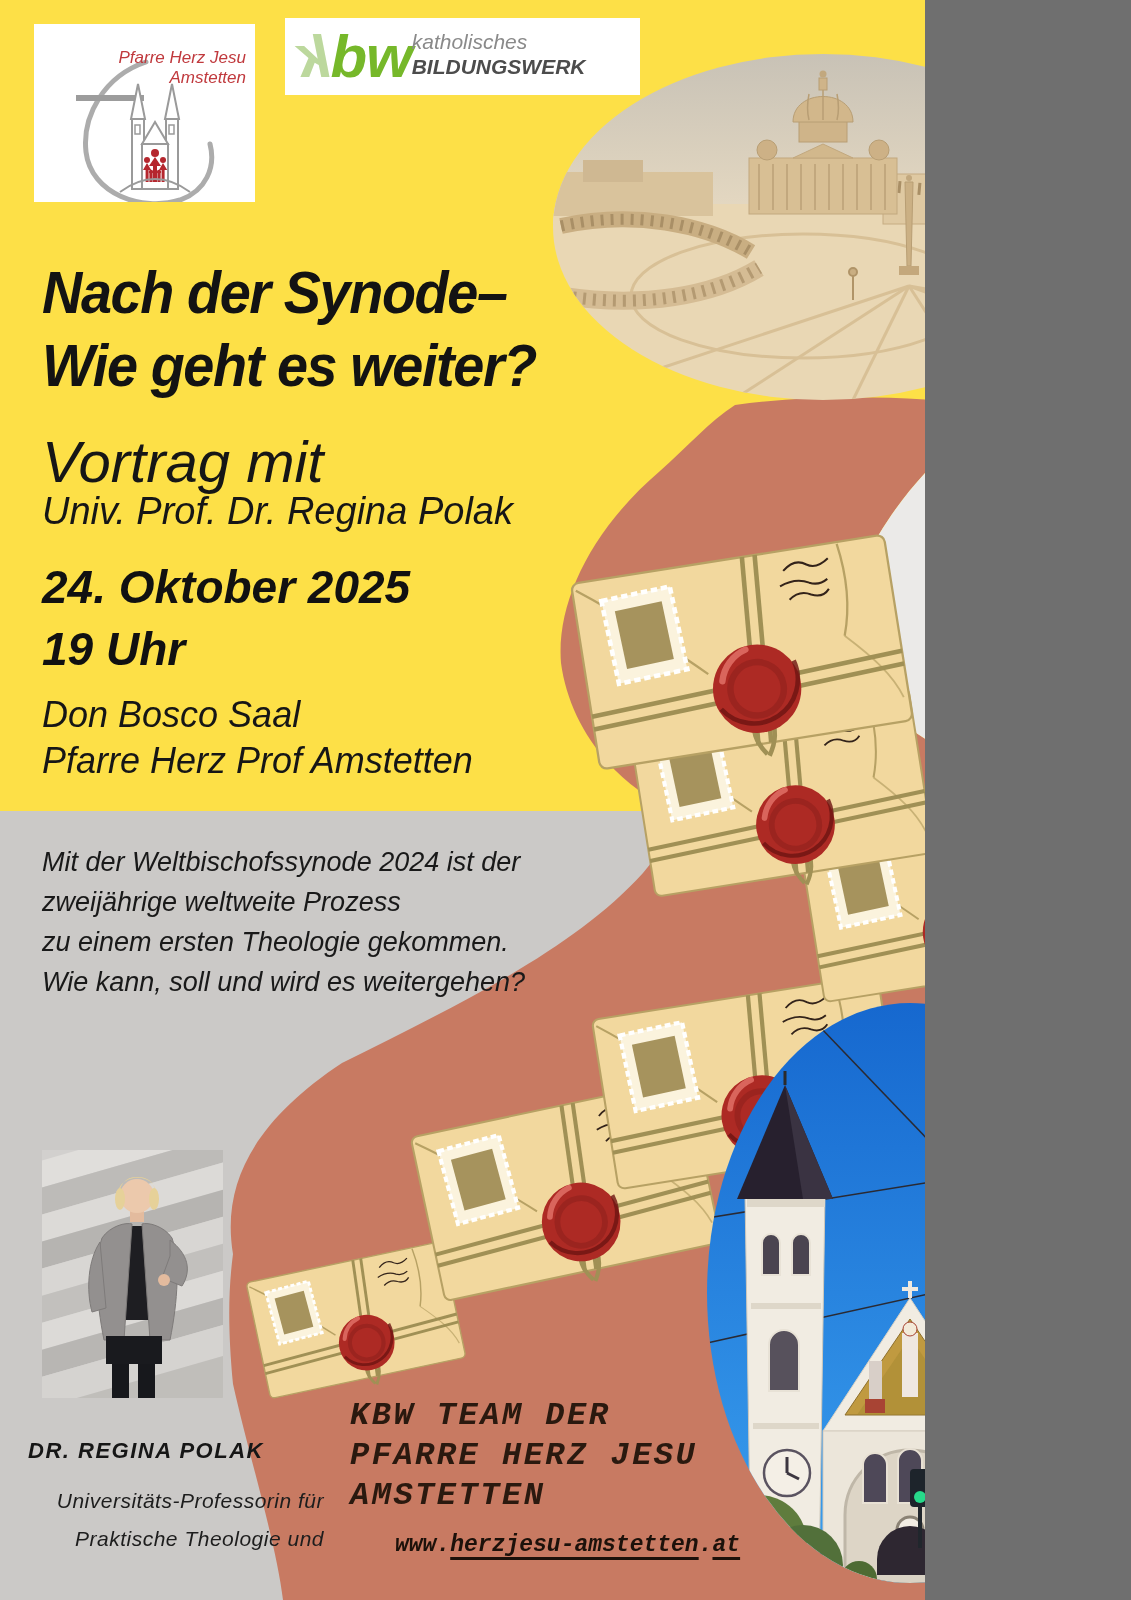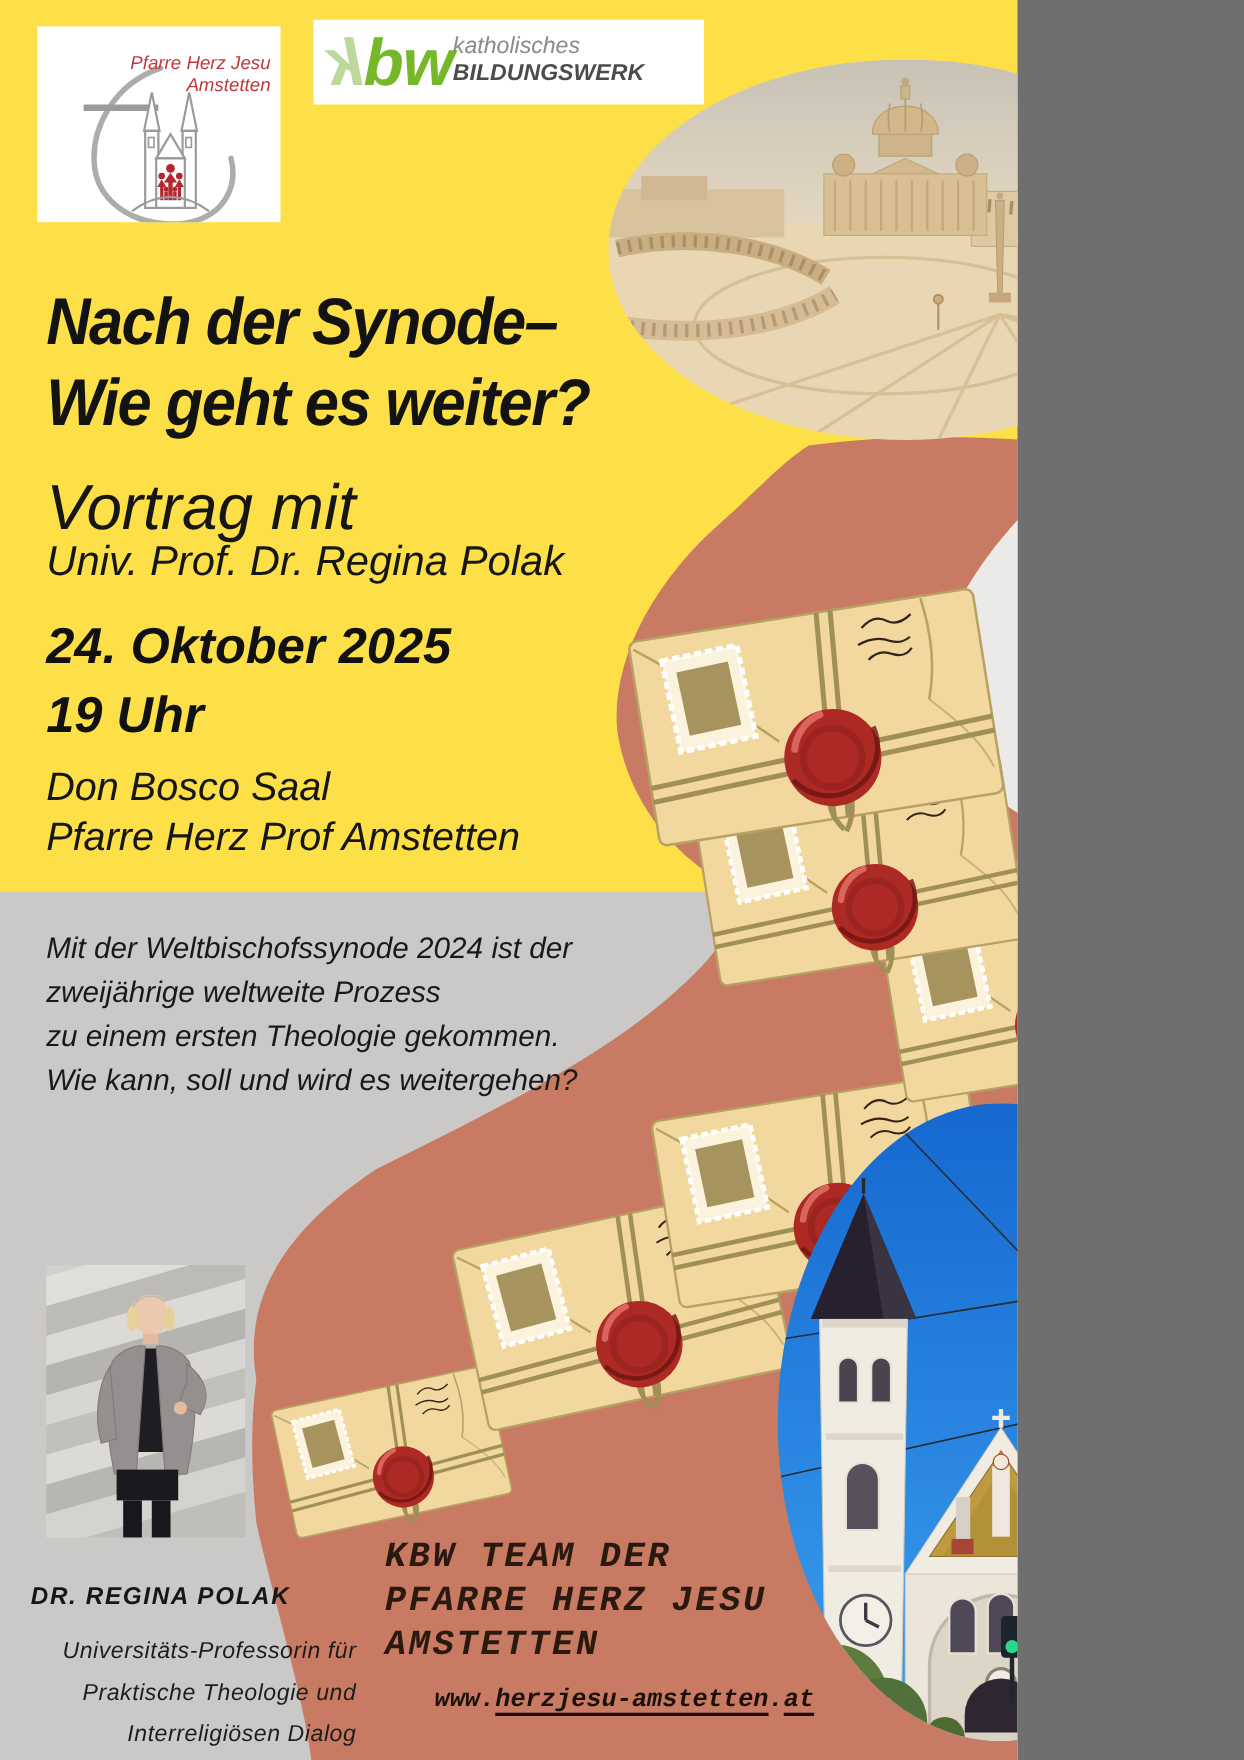--- a/index.html
+++ b/index.html
@@ -362,21 +362,20 @@
         <rect x="203" y="466" width="20" height="38" rx="4" fill="#1d242b"></rect>
         <circle cx="213" cy="494" r="6" fill="#27d98a"></circle>
       </g>
     </svg>
   </div>
 
   <div class="abs cap-name">DR. REGINA POLAK</div>
   <div class="abs cap-role">
     <div>Universitäts-Professorin für</div>
     <div>Praktische Theologie und</div>
-    <div>Interreligiösen Dialog</div>
   </div>
 
   <div class="abs website">
     <span>www.</span><span class="u">herzjesu-amstetten</span><span>.</span><span class="u">at</span>
   </div>
   <div class="abs team">
     <div>KBW TEAM DER</div>
     <div>PFARRE HERZ JESU</div>
     <div>AMSTETTEN</div>
   </div>

